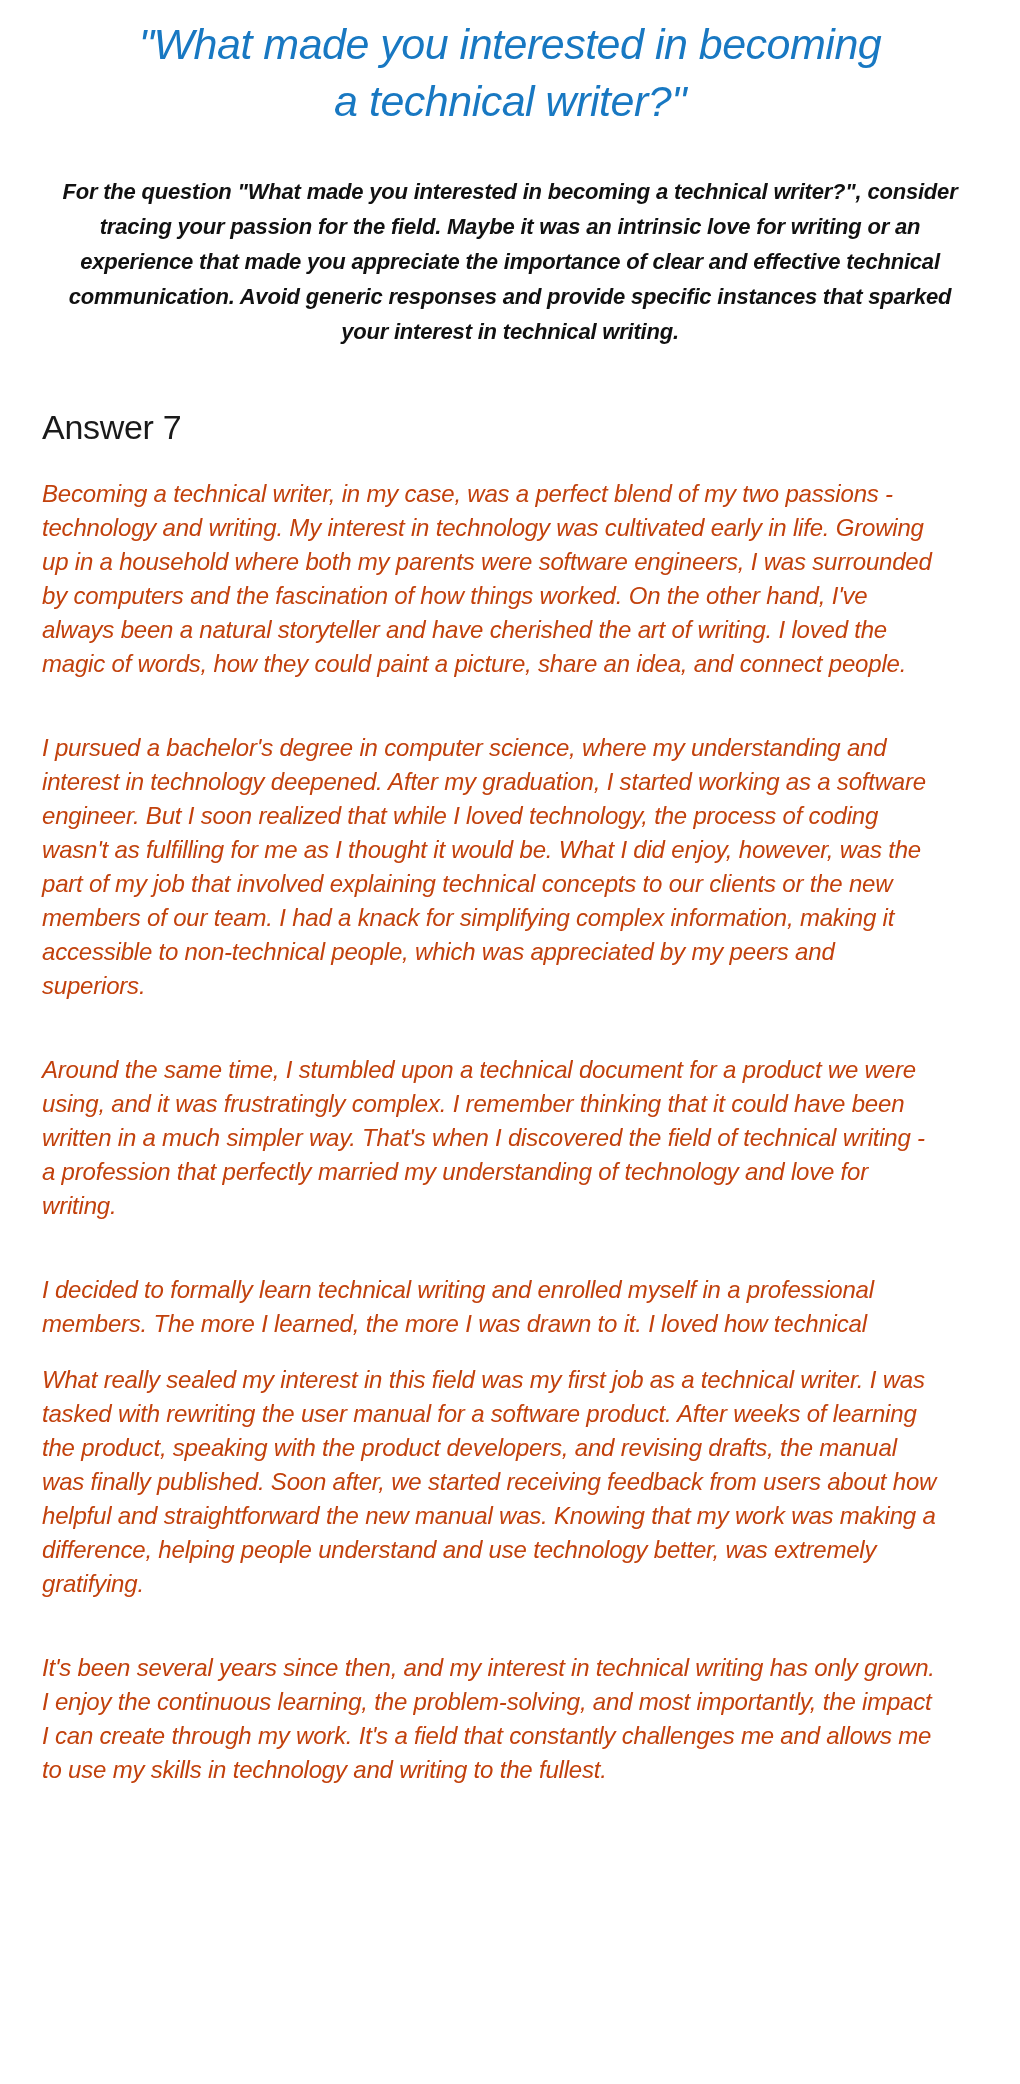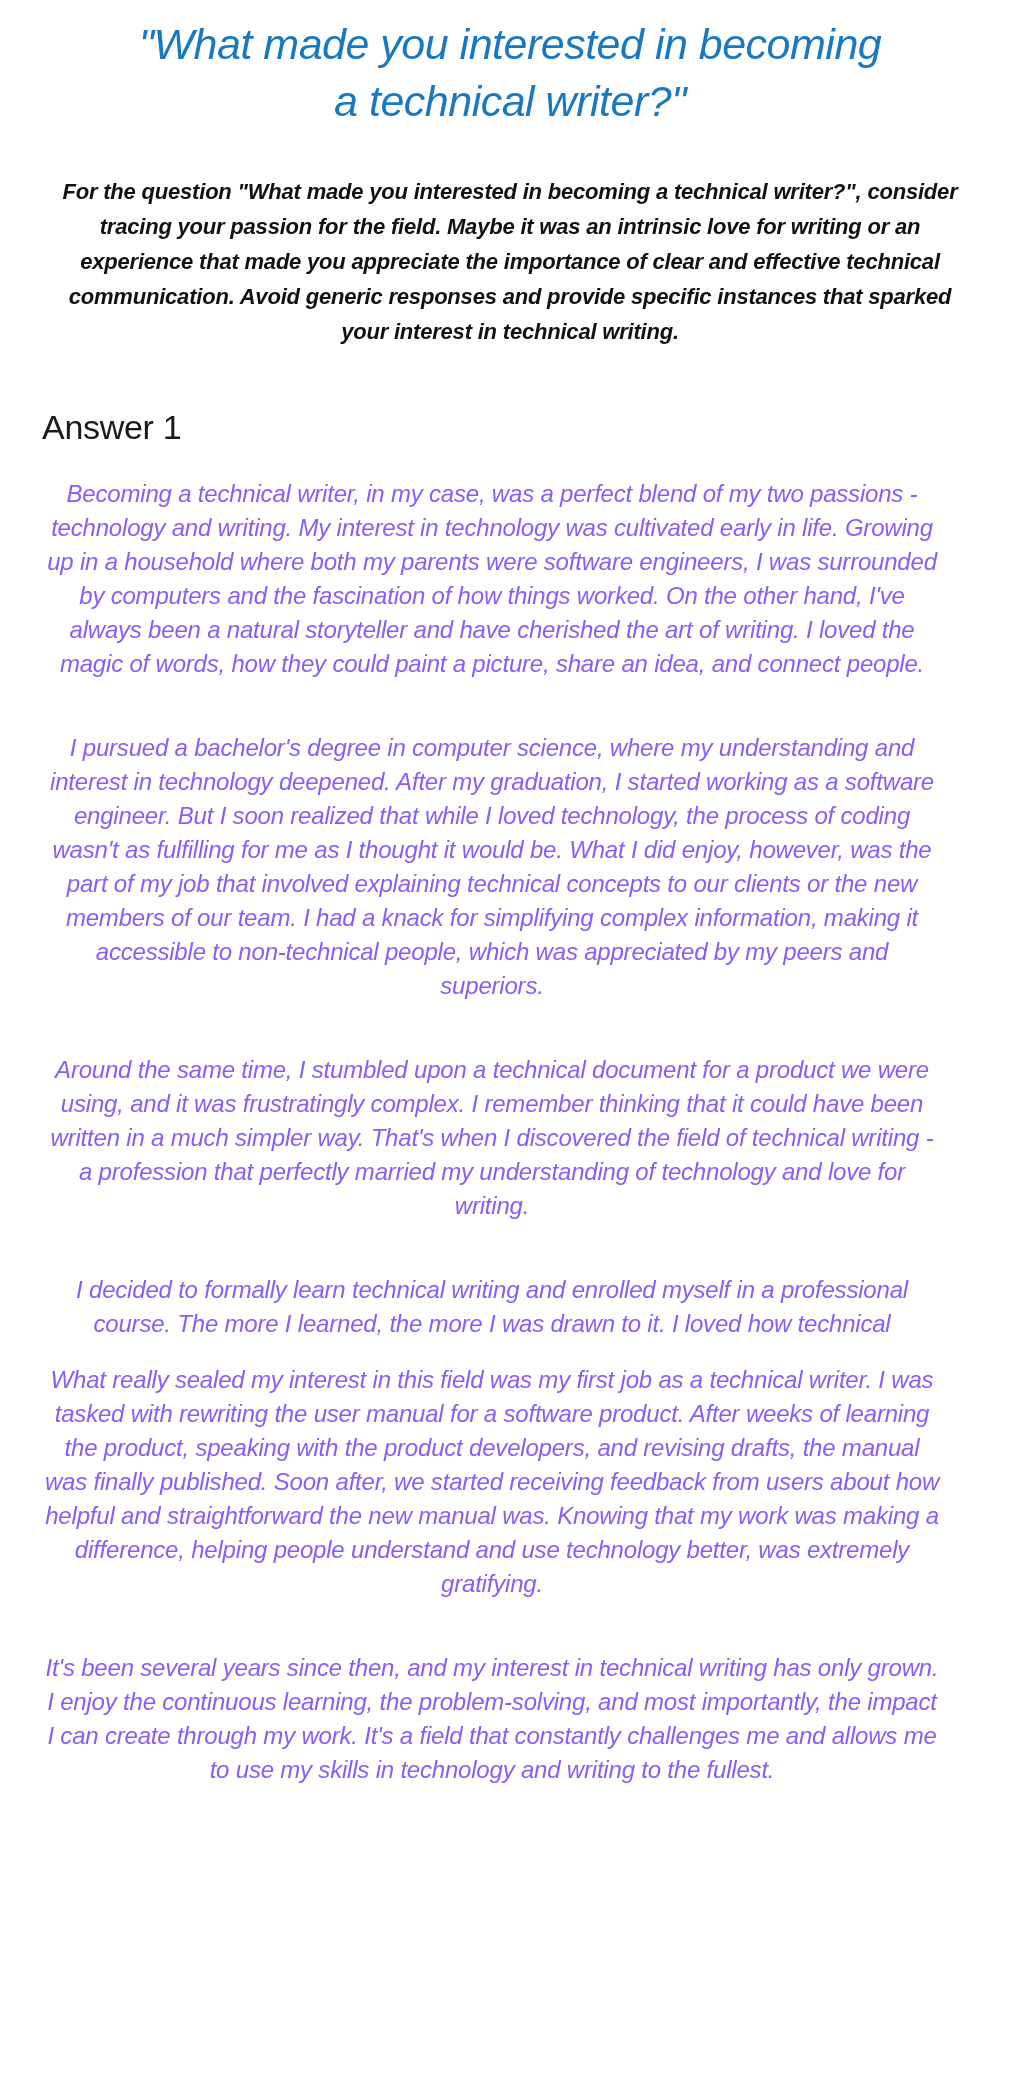--- a/index.html
+++ b/index.html
@@ -57,46 +57,45 @@
     width: 900px;
     margin: 28px 0 0 42px;
   }
   .answer-body p {
     margin: 0 0 50px 0;
     font-style: italic;
     font-weight: 400;
     font-size: 24px;
     line-height: 34px;
     letter-spacing: -0.2px;
-    color: #8b5cf6;
-    text-align: center;
+    color: #c2410c;
   }
   .answer-body p.tight {
     margin-bottom: 22px;
   }
   .answer-body p:last-child {
     margin-bottom: 0;
   }
 </style>
 </head>
 <body>
 
 <div class="page">
 
   <h1 class="doc-title">
     <span class="title-line">"What made you interested in becoming</span>
     <span class="title-line">a technical writer?"</span>
   </h1>
 
   <div class="intro">For the question "What made you interested in becoming a technical writer?", consider tracing your passion for the field. Maybe it was an intrinsic love for writing or an experience that made you appreciate the importance of clear and effective technical communication. Avoid generic responses and provide specific instances that sparked your interest in technical writing.</div>
 
-  <h2 class="answer-heading">Answer 1</h2>
+  <h2 class="answer-heading">Answer 7</h2>
 
   <div class="answer-body">
     <p>Becoming a technical writer, in my case, was a perfect blend of my two passions - technology and writing. My interest in technology was cultivated early in life. Growing up in a household where both my parents were software engineers, I was surrounded by computers and the fascination of how things worked. On the other hand, I've always been a natural storyteller and have cherished the art of writing. I loved the magic of words, how they could paint a picture, share an idea, and connect people.</p>
     <p>I pursued a bachelor's degree in computer science, where my understanding and interest in technology deepened. After my graduation, I started working as a software engineer. But I soon realized that while I loved technology, the process of coding wasn't as fulfilling for me as I thought it would be. What I did enjoy, however, was the part of my job that involved explaining technical concepts to our clients or the new members of our team. I had a knack for simplifying complex information, making it accessible to non-technical people, which was appreciated by my peers and superiors.</p>
     <p>Around the same time, I stumbled upon a technical document for a product we were using, and it was frustratingly complex. I remember thinking that it could have been written in a much simpler way. That's when I discovered the field of technical writing - a profession that perfectly married my understanding of technology and love for writing.</p>
-    <p class="tight">I decided to formally learn technical writing and enrolled myself in a professional course. The more I learned, the more I was drawn to it. I loved how technical</p>
+    <p class="tight">I decided to formally learn technical writing and enrolled myself in a professional members. The more I learned, the more I was drawn to it. I loved how technical</p>
     <p>What really sealed my interest in this field was my first job as a technical writer. I was tasked with rewriting the user manual for a software product. After weeks of learning the product, speaking with the product developers, and revising drafts, the manual was finally published. Soon after, we started receiving feedback from users about how helpful and straightforward the new manual was. Knowing that my work was making a difference, helping people understand and use technology better, was extremely gratifying.</p>
     <p>It's been several years since then, and my interest in technical writing has only grown. I enjoy the continuous learning, the problem-solving, and most importantly, the impact I can create through my work. It's a field that constantly challenges me and allows me to use my skills in technology and writing to the fullest.</p>
   </div>
 
 </div>
 
 </body></html>

